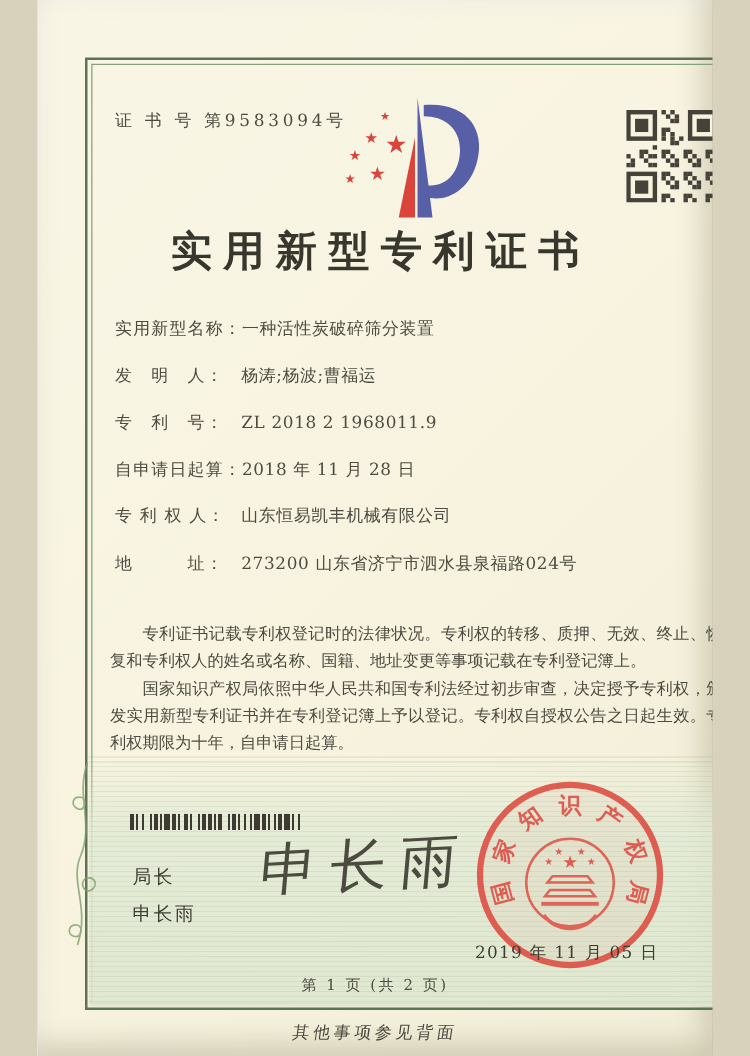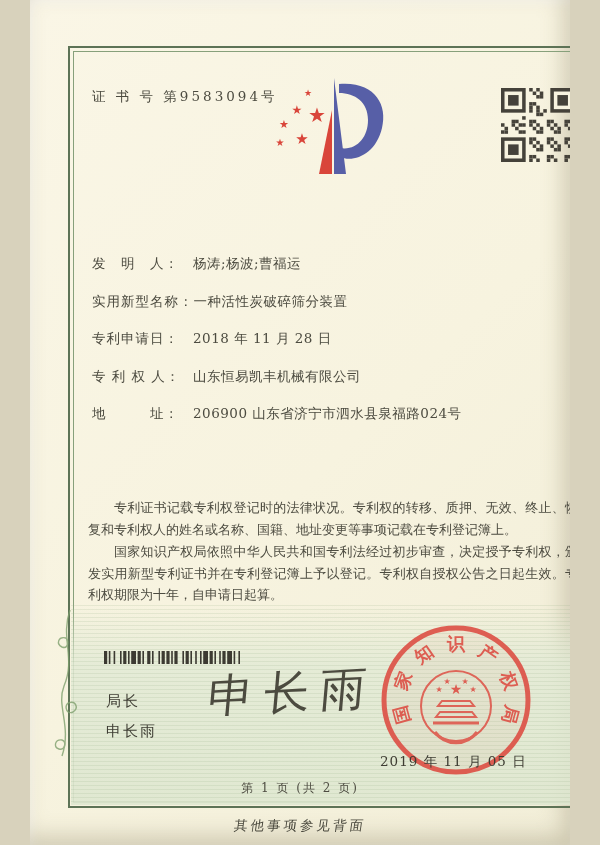--- a/index.html
+++ b/index.html
@@ -176,27 +176,29 @@
       <rect x="19" y="14" width="1" height="1" fill="#45423a"></rect>
       <rect x="19" y="16" width="1" height="1" fill="#45423a"></rect>
       <rect x="19" y="19" width="1" height="1" fill="#45423a"></rect>
       <rect x="20" y="10" width="1" height="1" fill="#45423a"></rect>
       <rect x="20" y="12" width="1" height="1" fill="#45423a"></rect>
       <rect x="20" y="15" width="1" height="1" fill="#45423a"></rect>
       <rect x="20" y="17" width="1" height="1" fill="#45423a"></rect>
       <rect x="20" y="20" width="1" height="1" fill="#45423a"></rect>
     </svg>
 
+  <div class="title">实用新型专利证书</div>
 
   <div class="fields">
+      <div class="field-row"><span class="field-label">实用新型名称：</span><span class="field-value">一种活性炭破碎筛分装置</span></div>
       <div class="field-row"><span class="field-label">发　明　人：</span><span class="field-value">杨涛;杨波;曹福运</span></div>
-      <div class="field-row"><span class="field-label">实用新型名称：</span><span class="field-value">一种活性炭破碎筛分装置</span></div>
-      <div class="field-row"><span class="field-label">专利申请日：</span><span class="field-value">2018 年 11 月 28 日</span></div>
+      <div class="field-row"><span class="field-label">专　利　号：</span><span class="field-value">ZL 2018 2 1968011.9</span></div>
+      <div class="field-row"><span class="field-label">自申请日起算：</span><span class="field-value">2018 年 11 月 28 日</span></div>
       <div class="field-row"><span class="field-label">专 利 权 人：</span><span class="field-value">山东恒易凯丰机械有限公司</span></div>
-      <div class="field-row"><span class="field-label">地　　　址：</span><span class="field-value">206900 山东省济宁市泗水县泉福路024号</span></div>
+      <div class="field-row"><span class="field-label">地　　　址：</span><span class="field-value">273200 山东省济宁市泗水县泉福路024号</span></div>
     </div>
 
   <div class="legal-text">
       <p>专利证书记载专利权登记时的法律状况。专利权的转移、质押、无效、终止、恢复和专利权人的姓名或名称、国籍、地址变更等事项记载在专利登记簿上。</p>
       <p>国家知识产权局依照中华人民共和国专利法经过初步审查，决定授予专利权，颁发实用新型专利证书并在专利登记簿上予以登记。专利权自授权公告之日起生效。专利权期限为十年，自申请日起算。</p>
     </div>
 
   <svg class="barcode" viewBox="0 0 130 13" preserveAspectRatio="none">
       <rect x="0" y="0" width="2" height="13" fill="#3c3a32"></rect>
       <rect x="3" y="0" width="1" height="13" fill="#3c3a32"></rect>

